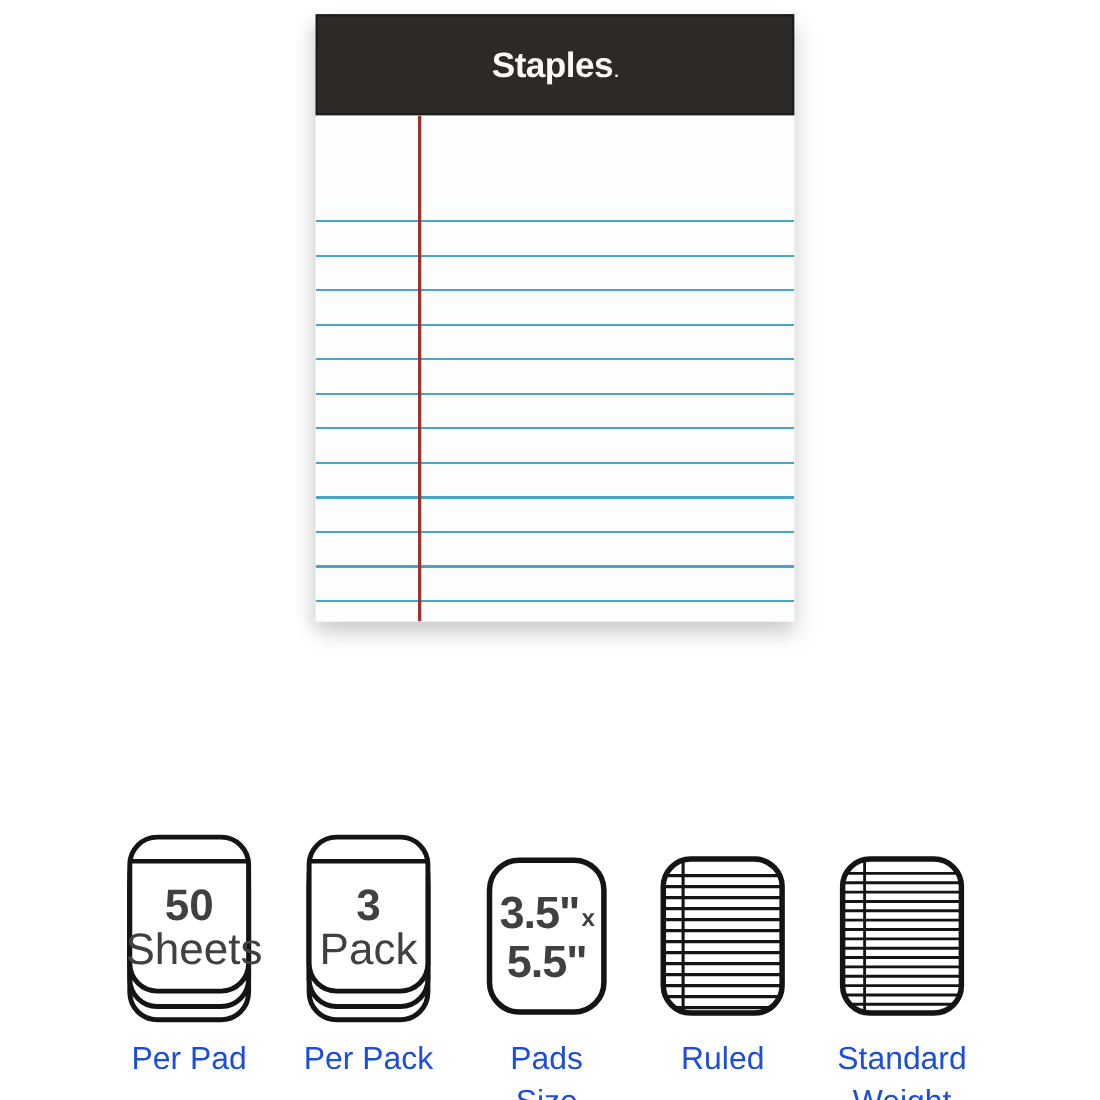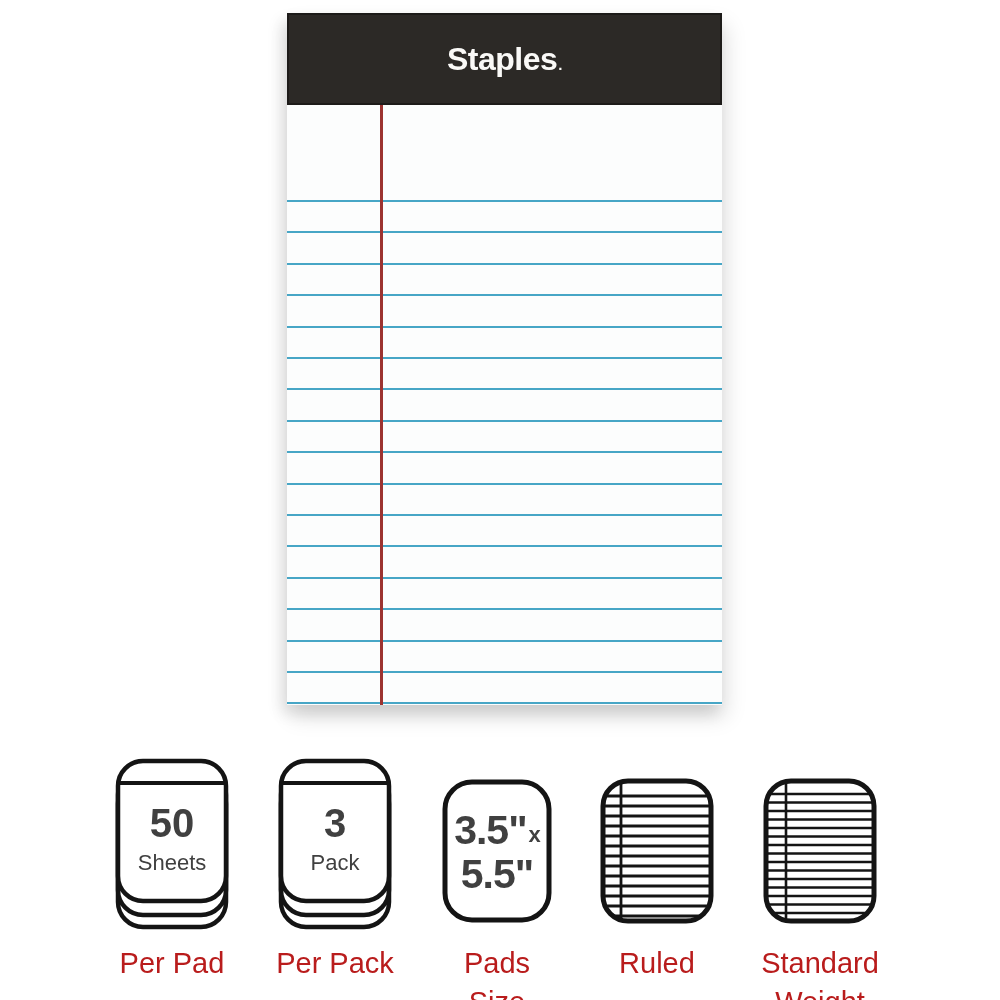--- a/index.html
+++ b/index.html
@@ -10,21 +10,21 @@
     overflow: hidden;
     background: #ffffff;
     font-family: "Liberation Sans", sans-serif;
   }
   .stage { position: relative; width: 1000px; height: 1000px; }
 
   
   .notepad {
     position: absolute;
     left: 287px; top: 13px;
-    width: 435px; height: 692px;
+    width: 435px; height: 552px;
     box-shadow: -6px 8px 14px rgba(0,0,0,0.10), 4px 12px 20px rgba(0,0,0,0.13);
     background: #fcfdfd;
   }
   .notepad-header {
     position: absolute;
     left: 0; top: 0; right: 0;
     height: 92px;
     background: #2c2926;
     border: 2px solid #1d1b19;
     box-sizing: border-box;
@@ -77,33 +77,33 @@
   .pad-wrap { width: 116px; padding-top: 2px; }
   .page-wrap, .ruled-wrap { width: 116px; padding-top: 23px; }
 
   .icon-text {
     position: absolute;
     left: 0; width: 100%;
     text-align: center;
     color: #404040;
   }
   .pad-num   { top: 48px;  font-size: 40px; font-weight: 700; line-height: 40px; }
-  .pad-unit  { top: 92px;  font-size: 22px; font-weight: 400; line-height: 32px; }
+  .pad-unit  { top: 92px;  font-size: 40px; font-weight: 400; line-height: 32px; }
   .size-line1 { top: 53px; font-size: 41px; font-weight: 700; line-height: 44px; letter-spacing: -1px; }
   .size-sep   { font-size: 22px; font-weight: 600; vertical-align: 2px; margin-left: 2px; }
   .size-line2 { top: 97px; font-size: 41px; font-weight: 700; line-height: 44px; letter-spacing: -1px; }
 
   .feature-label {
     position: absolute;
     top: 189px; left: 0;
     width: 100%;
     font-size: 29px;
     line-height: 39px;
     font-weight: 400;
-    color: #b91c1c;
+    color: #1d4ed8;
   }
 </style>
 </head>
 <body>
 
 <div class="stage">
 
   <div class="notepad">
     <div class="notepad-header">
       <div class="logo">

